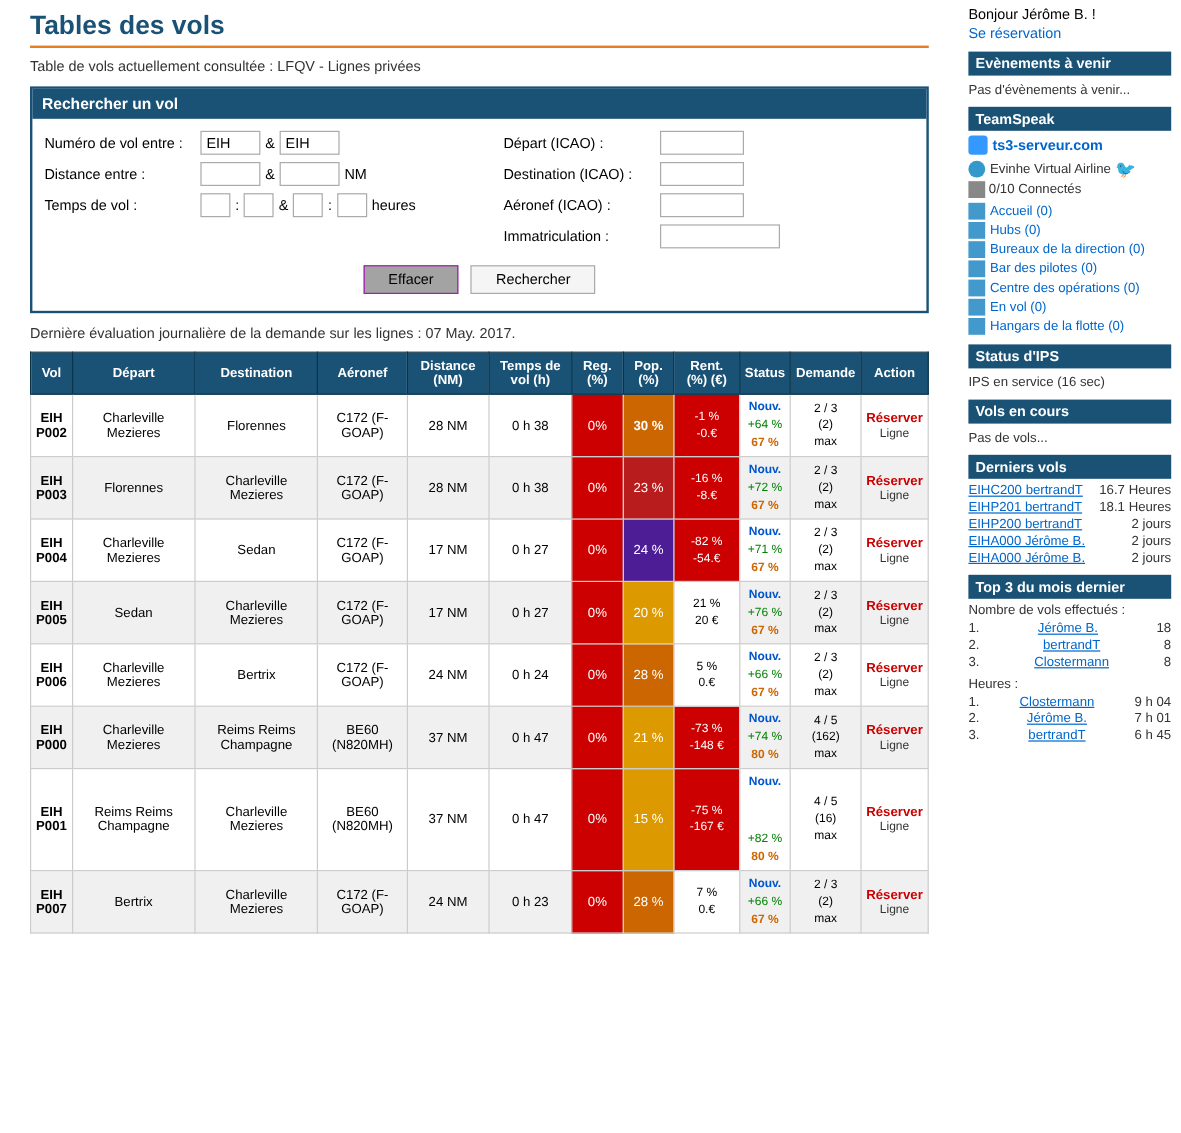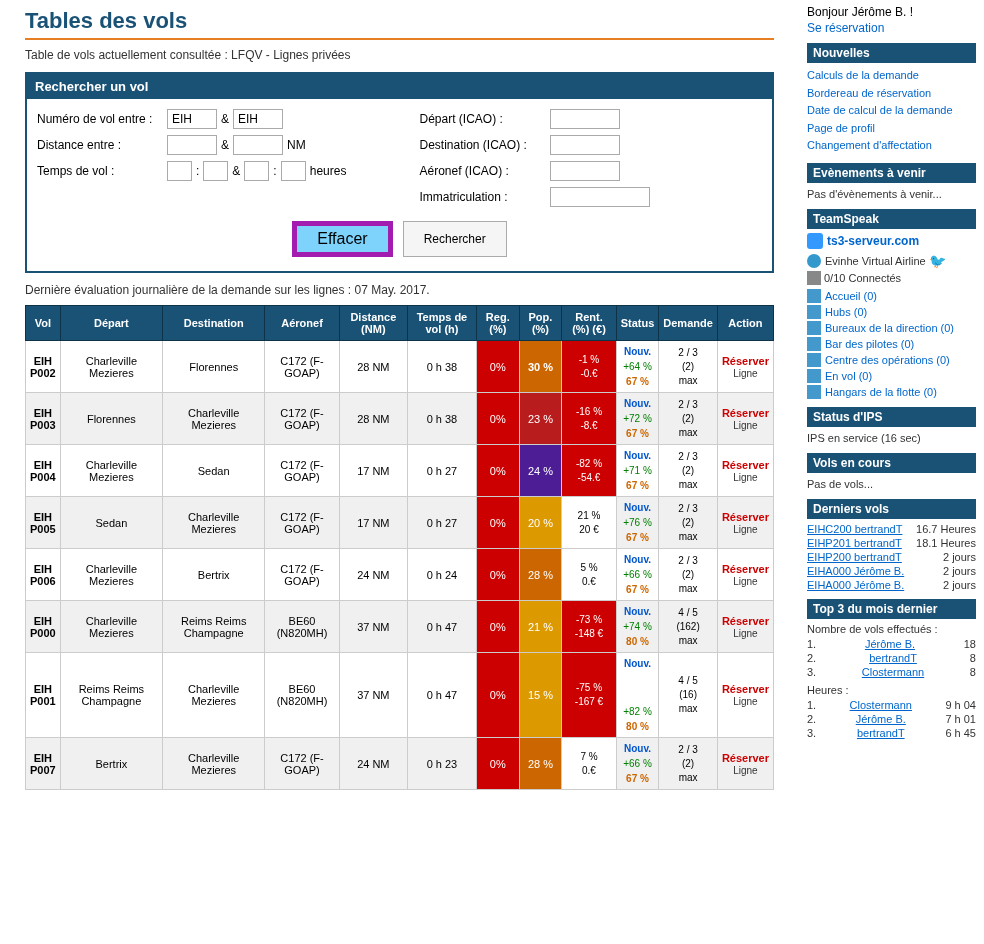--- a/index.html
+++ b/index.html
@@ -21,21 +21,21 @@
     .search-row input { border: 1px solid #aaa; padding: 2px 4px; font-size: 12px; }
     .search-between { display: flex; align-items: center; gap: 4px; }
     .search-between span { font-size: 12px; }
     .time-sep { font-size: 12px; }
     
     .search-rows-container { display: flex; }
     .search-left { flex: 1; }
     .search-right { flex: 1; margin-left: 40px; }
     
     .btn-row { display: flex; gap: 10px; justify-content: center; padding: 8px 0 4px; }
-    .btn-orange { background: #7dd3fc; color: #000; border: 5px solid #a21caf; padding: 4px 20px; font-size: 16px; cursor: pointer; }
+    .btn-orange { background: #a3a3a3; color: #000; border: 1px solid #a21caf; padding: 4px 20px; font-size: 12px; cursor: pointer; }
     .btn-search { background: #f5f5f5; color: #000; border: 1px solid #aaa; padding: 4px 20px; font-size: 12px; cursor: pointer; }
     
     .eval-date { font-size: 12px; color: #333; margin-bottom: 8px; }
     
     
     .flight-table { width: 100%; border-collapse: collapse; font-size: 11px; }
     .flight-table th { background: #1a5276; color: #fff; padding: 5px 4px; text-align: center; border: 1px solid #0d3349; }
     .flight-table td { padding: 3px 4px; text-align: center; border: 1px solid #ccc; vertical-align: middle; }
     .flight-table tr:nth-child(even) td { background: #f9f9f9; }
     .flight-table tr:nth-child(odd) td { background: #fff; }
@@ -431,28 +431,20 @@
         </tbody>
     </table>
 
   </div>
 
   <div class="sidebar">
 
     <div style="font-size:12px; margin-bottom:2px;">Bonjour Jérôme B. !</div>
     <a class="sidebar-logout">Se réservation</a>
 
-    <div class="sidebar-section">
-      <div class="sidebar-section-title">Nouvelles</div>
-      <a class="sidebar-link">Calculs de la demande</a>
-      <a class="sidebar-link">Bordereau de réservation</a>
-      <a class="sidebar-link">Date de calcul de la demande</a>
-      <a class="sidebar-link">Page de profil</a>
-      <a class="sidebar-link">Changement d'affectation</a>
-    </div>
 
     <div class="sidebar-section">
       <div class="sidebar-section-title">Evènements à venir</div>
       <span class="sidebar-text">Pas d'évènements à venir...</span>
     </div>
 
     <div class="sidebar-section">
       <div class="sidebar-section-title">TeamSpeak</div>
       <div class="ts-logo">
         <span class="ts-logo-icon"></span>

